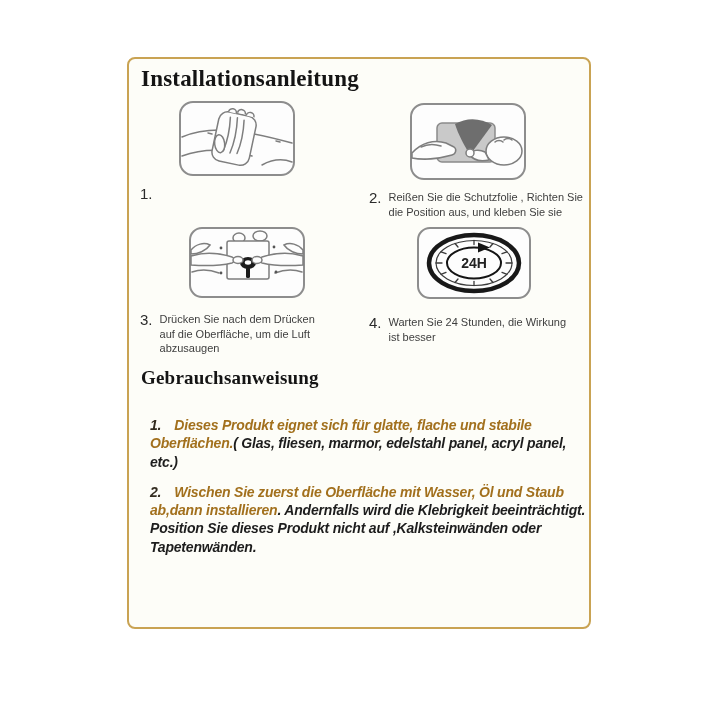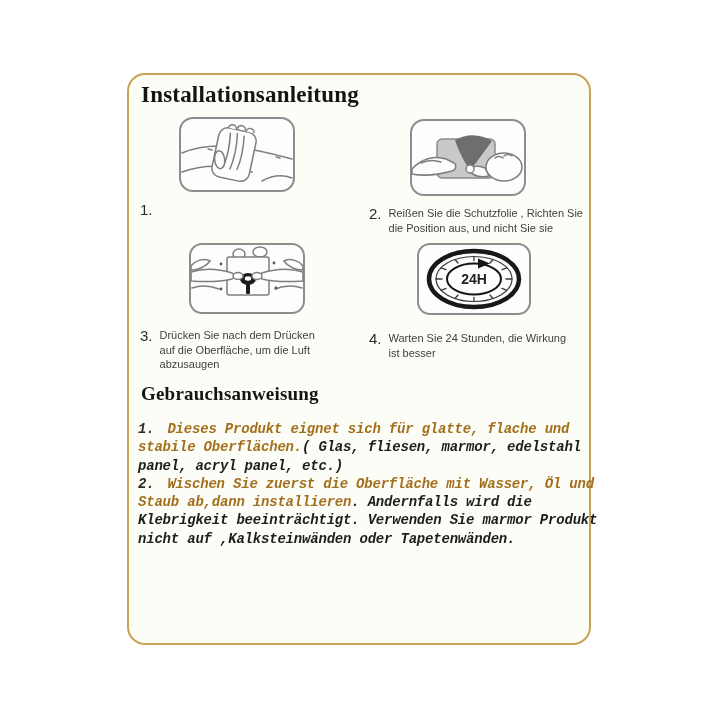--- a/index.html
+++ b/index.html
@@ -2,22 +2,22 @@
 <html style="--accent: #a2701d;"><head>
 <meta charset="utf-8">
 <style>
   html,body{margin:0;padding:0;}
   body{
     width:720px;height:720px;position:relative;overflow:hidden;
     background:#ffffff;
     font-family:"Liberation Sans",sans-serif;
   }
   .sheet{
-    position:absolute;left:127px;top:73px;width:464px;height:572px;
-    border:2px solid #c9a353;border-radius:18px;background:#fdfdf8;
+    position:absolute;left:127px;top:57px;width:464px;height:572px;
+    border:2px solid #c9a353;border-radius:8px;background:#fdfdf8;
     box-sizing:border-box;
   }
   .h-serif{
     font-family:"Liberation Serif",serif;font-weight:bold;color:#141414;
     margin:0;letter-spacing:.2px;white-space:nowrap;
   }
   #install-title{position:absolute;left:12px;top:7px;font-size:23px;}
   #usage-title{position:absolute;left:12px;top:308px;font-size:19px;}
 
   .illus{position:absolute;}
@@ -34,21 +34,21 @@
   #cap-1{left:11px;top:127px;width:170px;}
   #cap-2{left:240px;top:131px;width:214px;}
   #cap-3{left:11px;top:253px;width:182px;}
   #cap-4{left:240px;top:256px;width:200px;}
 
   #usage-list{
     position:absolute;left:9px;top:345px;width:460px;
     font-style:italic;font-weight:bold;font-size:14px;line-height:18.3px;
     letter-spacing:-0.2px;
   }
-  .u-item{margin:0;font-family:Liberation Mono, monospace;}
+  .u-item{margin:12px;}
   .u-num{margin-right:13px;color:#332c20;}
   .seg-accent{color:var(--accent,#a2701d);}
   .seg-dark{color:#1d1d1d;}
 
   svg .ln{fill:none;stroke:#7e7e7e;stroke-width:1.5;stroke-linecap:round;}
   svg .frame{fill:#fdfdfd;stroke:#8d8d8d;stroke-width:2;}
   svg .white{fill:#fdfdfd;stroke:#7e7e7e;stroke-width:1.5;}
 </style>
 </head>
 <body>
@@ -140,31 +140,31 @@
       <polygon points="62,16.5 74,21.5 62,26.5" fill="#141414"></polygon>
       <text x="58" y="42" text-anchor="middle" font-family="Liberation Sans, sans-serif" font-size="14" font-weight="bold" fill="#222">24H</text>
     </svg>
   </div>
 
   <div class="cap" id="cap-1">
     <span class="num">1.</span>
   </div>
   <div class="cap" id="cap-2">
     <span class="num">2.</span>
-    <span class="txt">Reißen Sie die Schutzfolie , Richten Sie die Position aus, und nicht Sie sie</span>
+    <span class="txt">Reißen Sie die Schutzfolie , Richten Sie die Position aus, und kleben Sie sie</span>
   </div>
   <div class="cap" id="cap-3">
     <span class="num">3.</span>
     <span class="txt">Drücken Sie nach dem Drücken auf die Oberfläche, um die Luft abzusaugen</span>
   </div>
   <div class="cap" id="cap-4">
     <span class="num">4.</span>
     <span class="txt">Warten Sie 24 Stunden, die Wirkung ist besser</span>
   </div>
 
   <h2 class="h-serif" id="usage-title">Gebrauchsanweisung</h2>
 
   <div id="usage-list">
       <p class="u-item"><span class="u-num">1.</span><span class="seg-accent">Dieses Produkt eignet sich für glatte, flache und stabile Oberflächen.</span><span class="seg-dark">( Glas, fliesen, marmor, edelstahl panel, acryl panel, etc.)</span></p>
-      <p class="u-item"><span class="u-num">2.</span><span class="seg-accent">Wischen Sie zuerst die Oberfläche mit Wasser, Öl und Staub ab,dann installieren</span><span class="seg-dark">. Andernfalls wird die Klebrigkeit beeinträchtigt. Verwenden Sie marmor Produkt nicht auf ,Kalksteinwänden oder Tapetenwänden.</span></p>
+      <p class="u-item"><span class="u-num">2.</span><span class="seg-accent">Wischen Sie zuerst die Oberfläche mit Wasser, Öl und Staub ab,dann installieren</span><span class="seg-dark">. Andernfalls wird die Klebrigkeit beeinträchtigt. Position Sie dieses Produkt nicht auf ,Kalksteinwänden oder Tapetenwänden.</span></p>
     </div>
 
 </div>
 
 </body></html>

